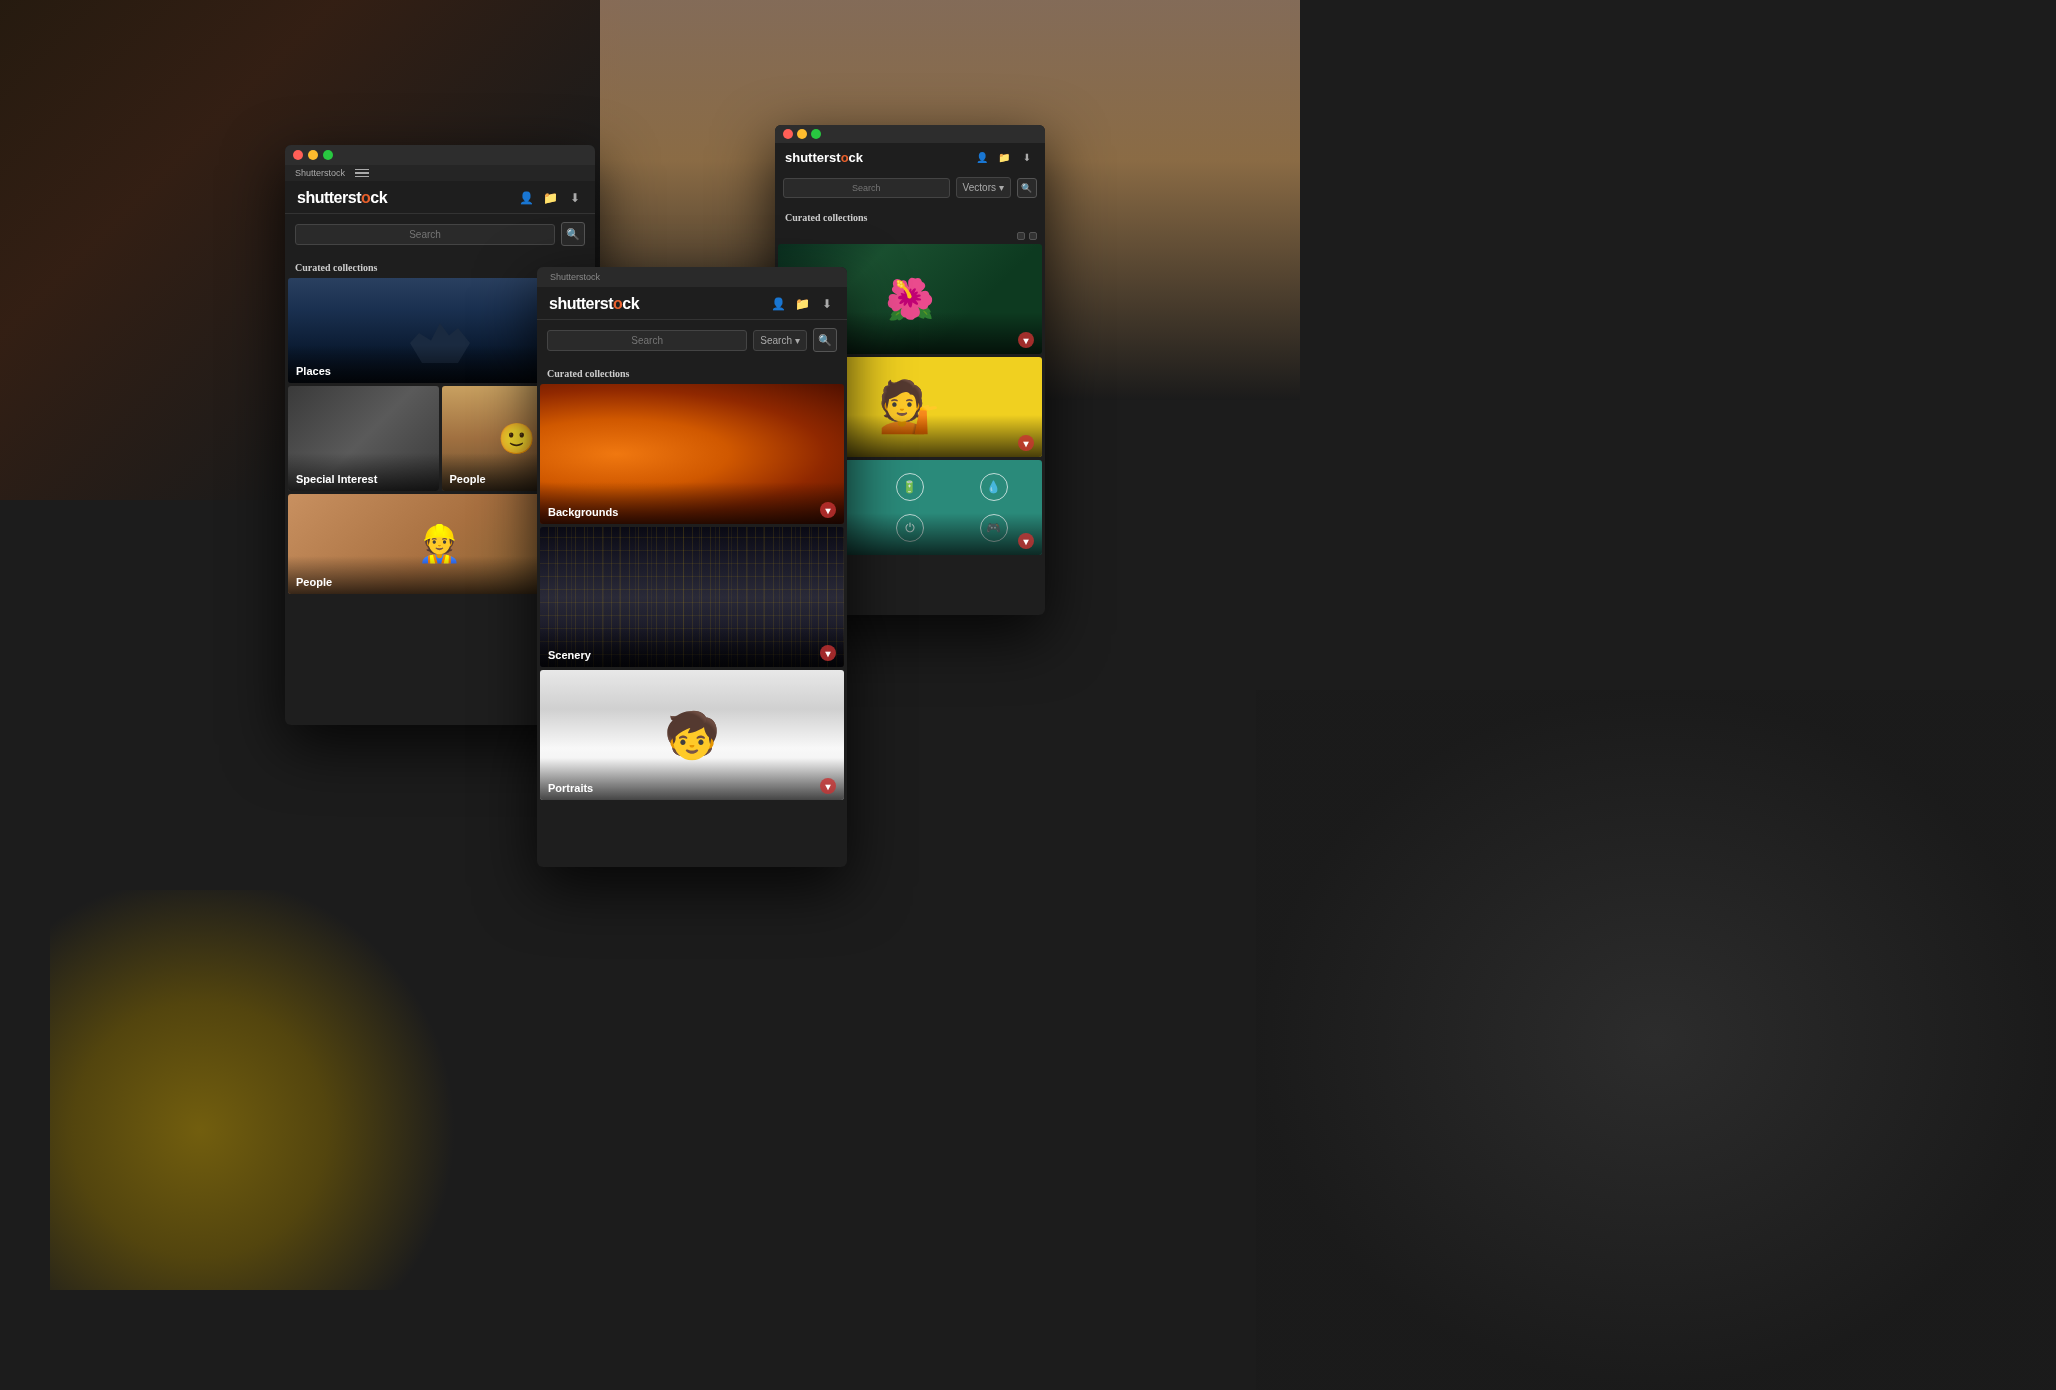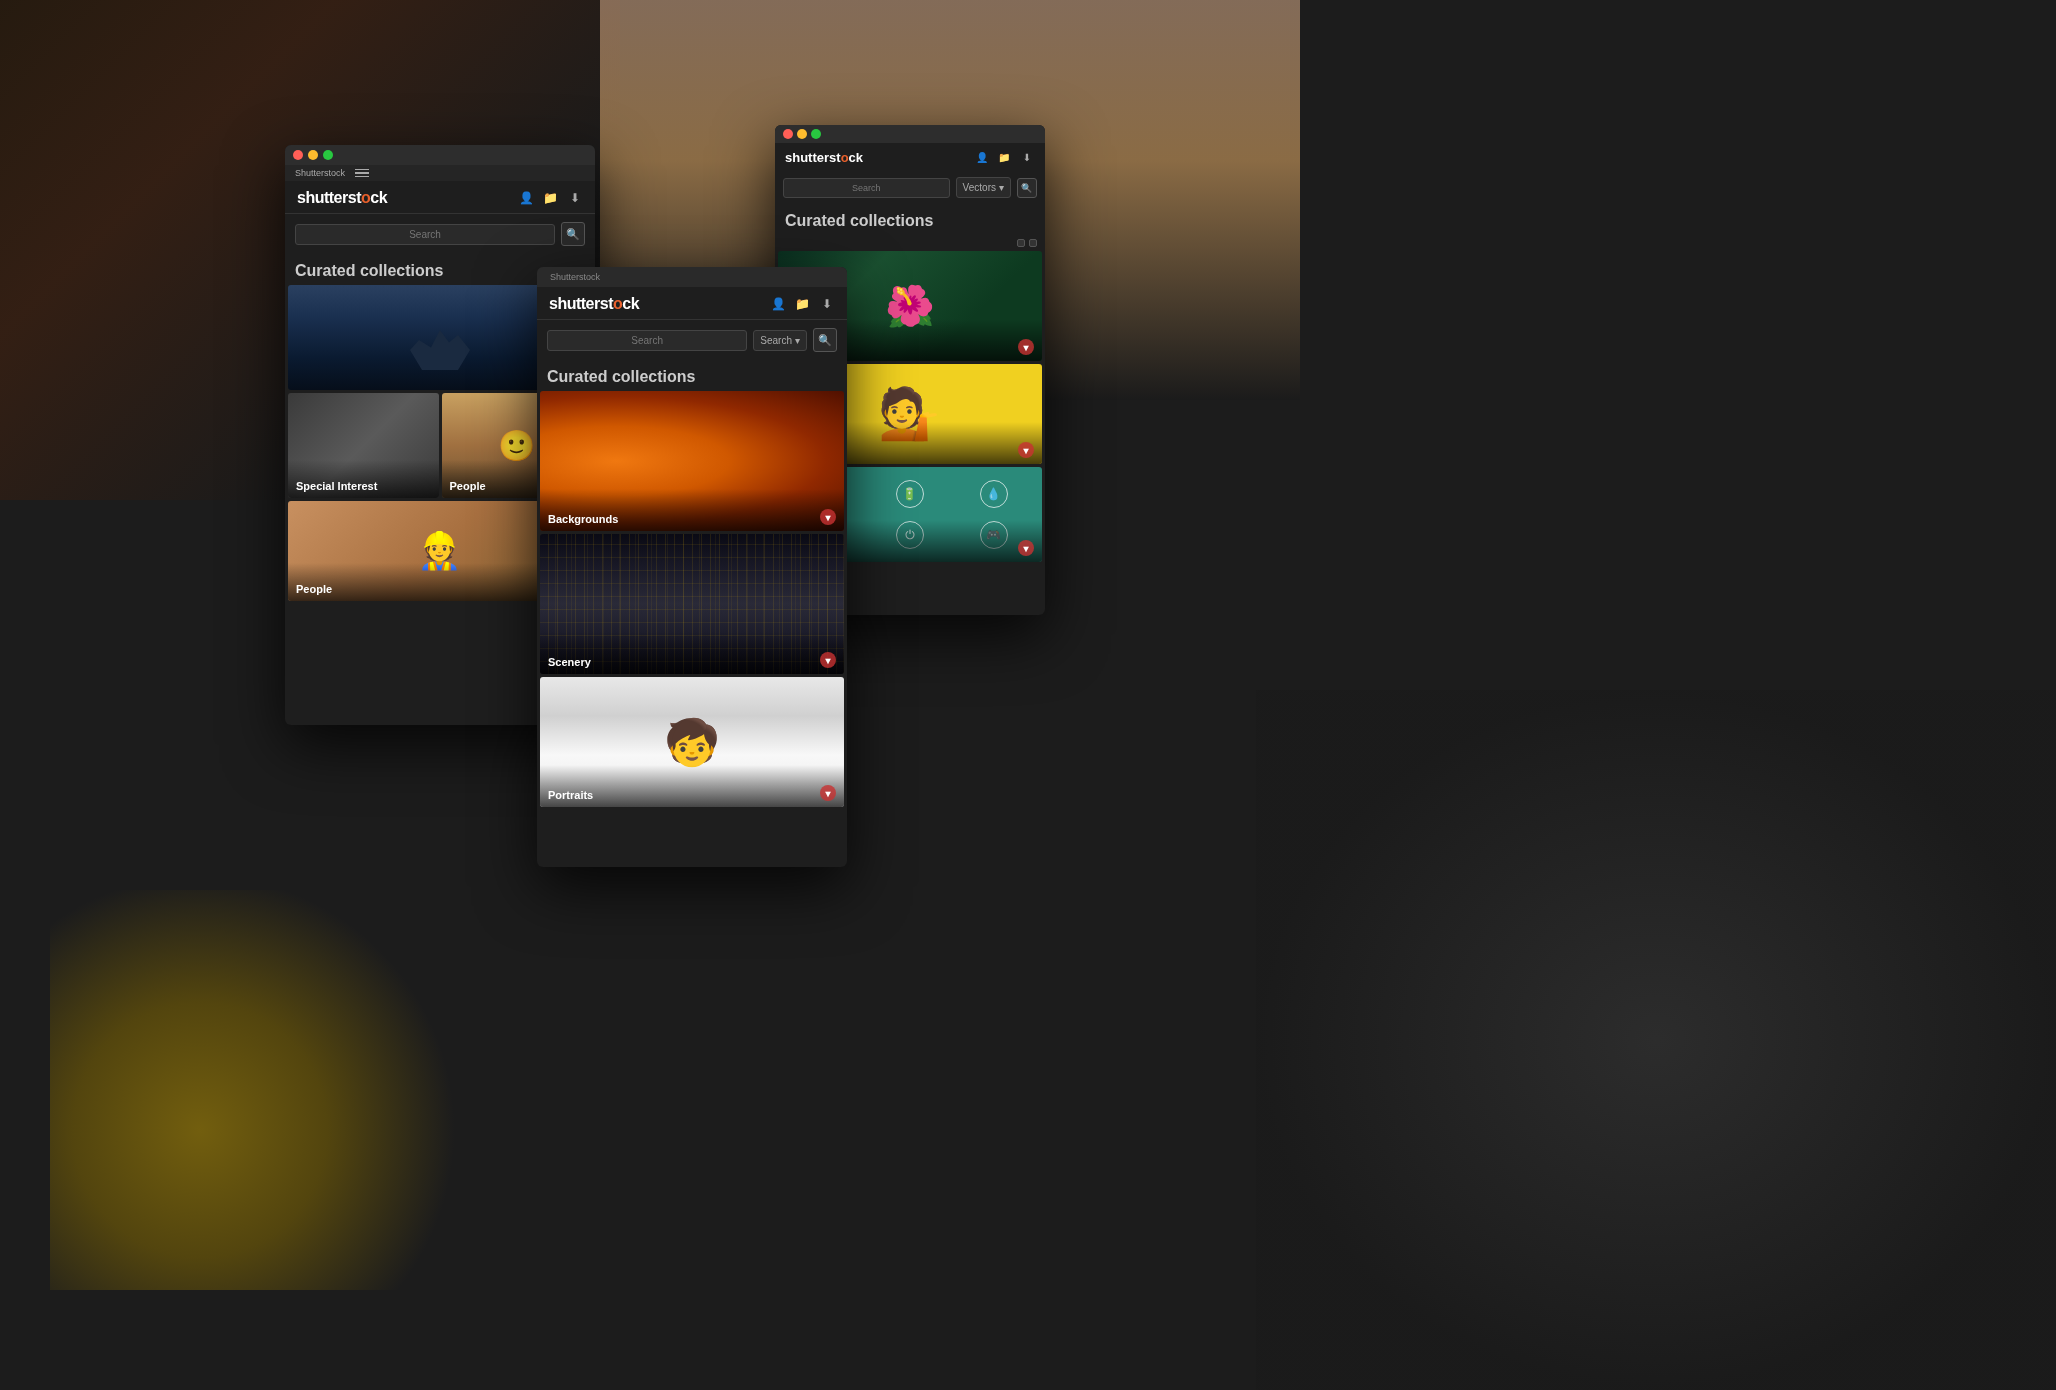--- a/index.html
+++ b/index.html
@@ -183,23 +183,24 @@
       width: 24px; height: 24px;
       display: flex; align-items: center; justify-content: center;
       cursor: pointer;
       color: #aaa;
       font-size: 11px;
     }
 
     
     .section-title {
       padding: 8px 10px 5px;
-      font-size: 16px;
+      font-size: 10px;
       color: #ccc;
       font-weight: bold;
+      font-family: Liberation Serif, serif;
     }
 
     
     .collection-grid {
       display: grid;
       gap: 3px;
       padding: 0 3px;
     }
     .col-full { grid-template-columns: 1fr; }
     .col-2 { grid-template-columns: 1fr 1fr; }
@@ -391,20 +392,23 @@
     </div>
     <div class="search-go-btn">🔍</div>
   </div>
 
   <div class="section-title">Curated collections</div>
 
   <div class="collection-grid col-full" style="padding: 0 3px;">
 
     <div class="collection-item">
       <div class="img-places"></div>
+      <div class="collection-label">
+        <span>Places</span>
+      </div>
     </div>
   </div>
 
   <div class="collection-grid col-2" style="padding: 0 3px; margin-top: 3px;">
 
     <div class="collection-item">
       <div class="img-special"></div>
       <div class="collection-label">
         <span>Special Interest</span>
       </div>

